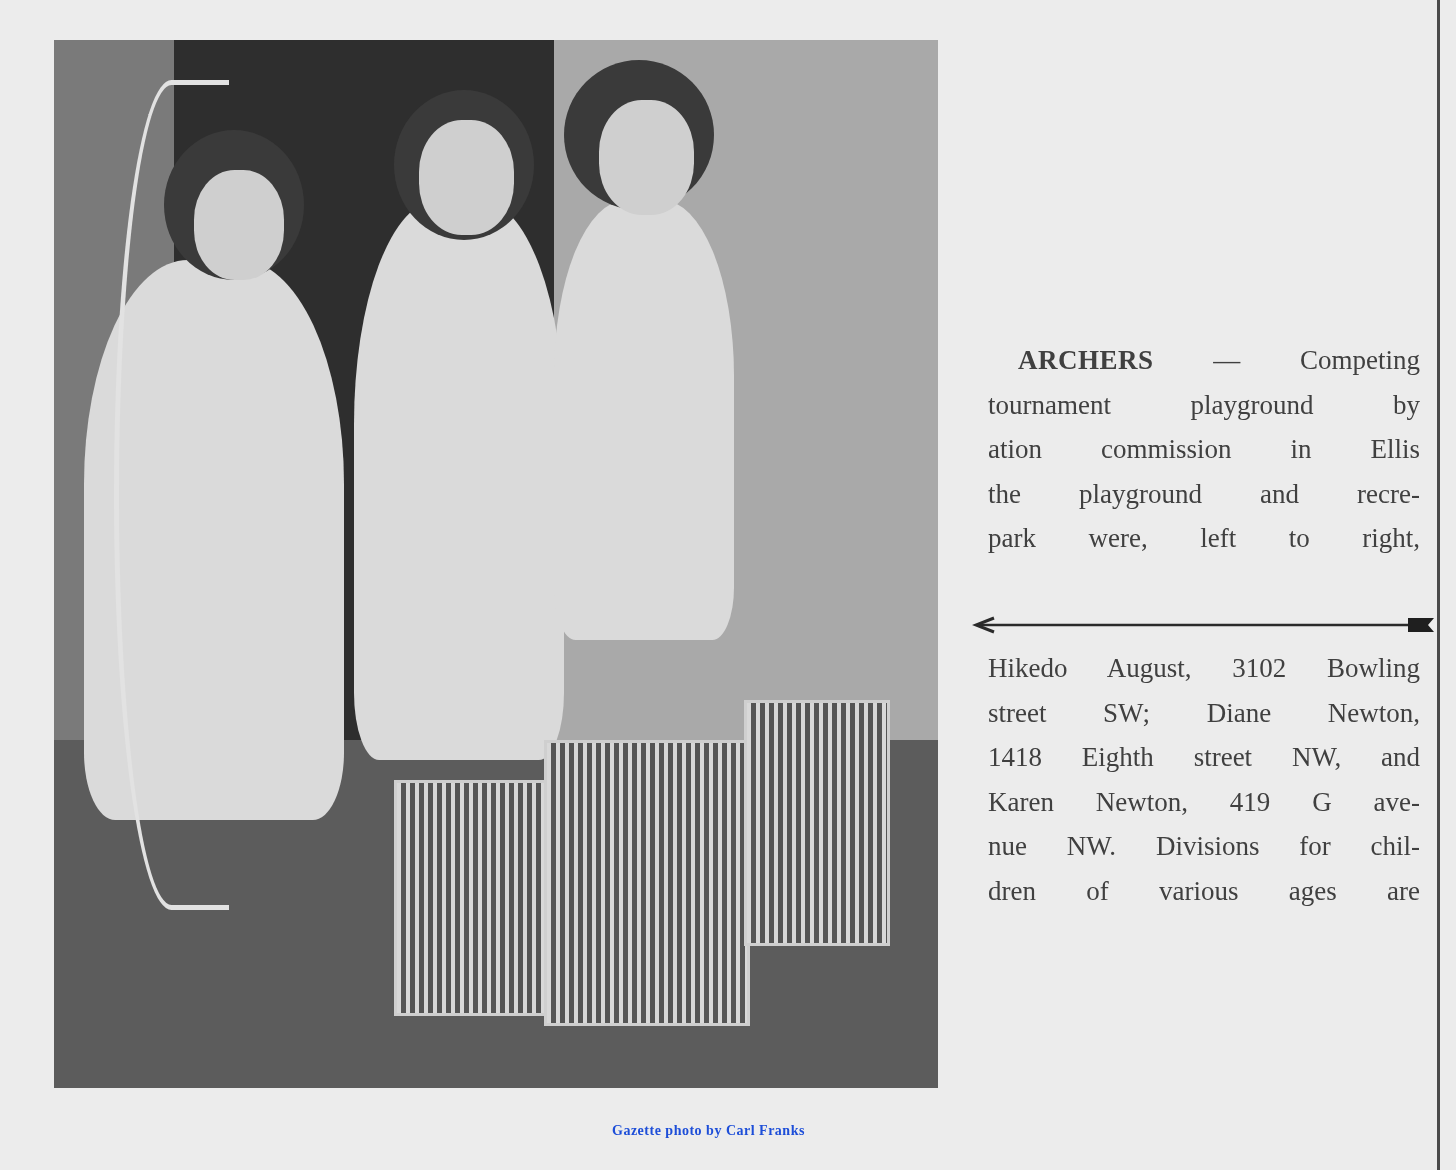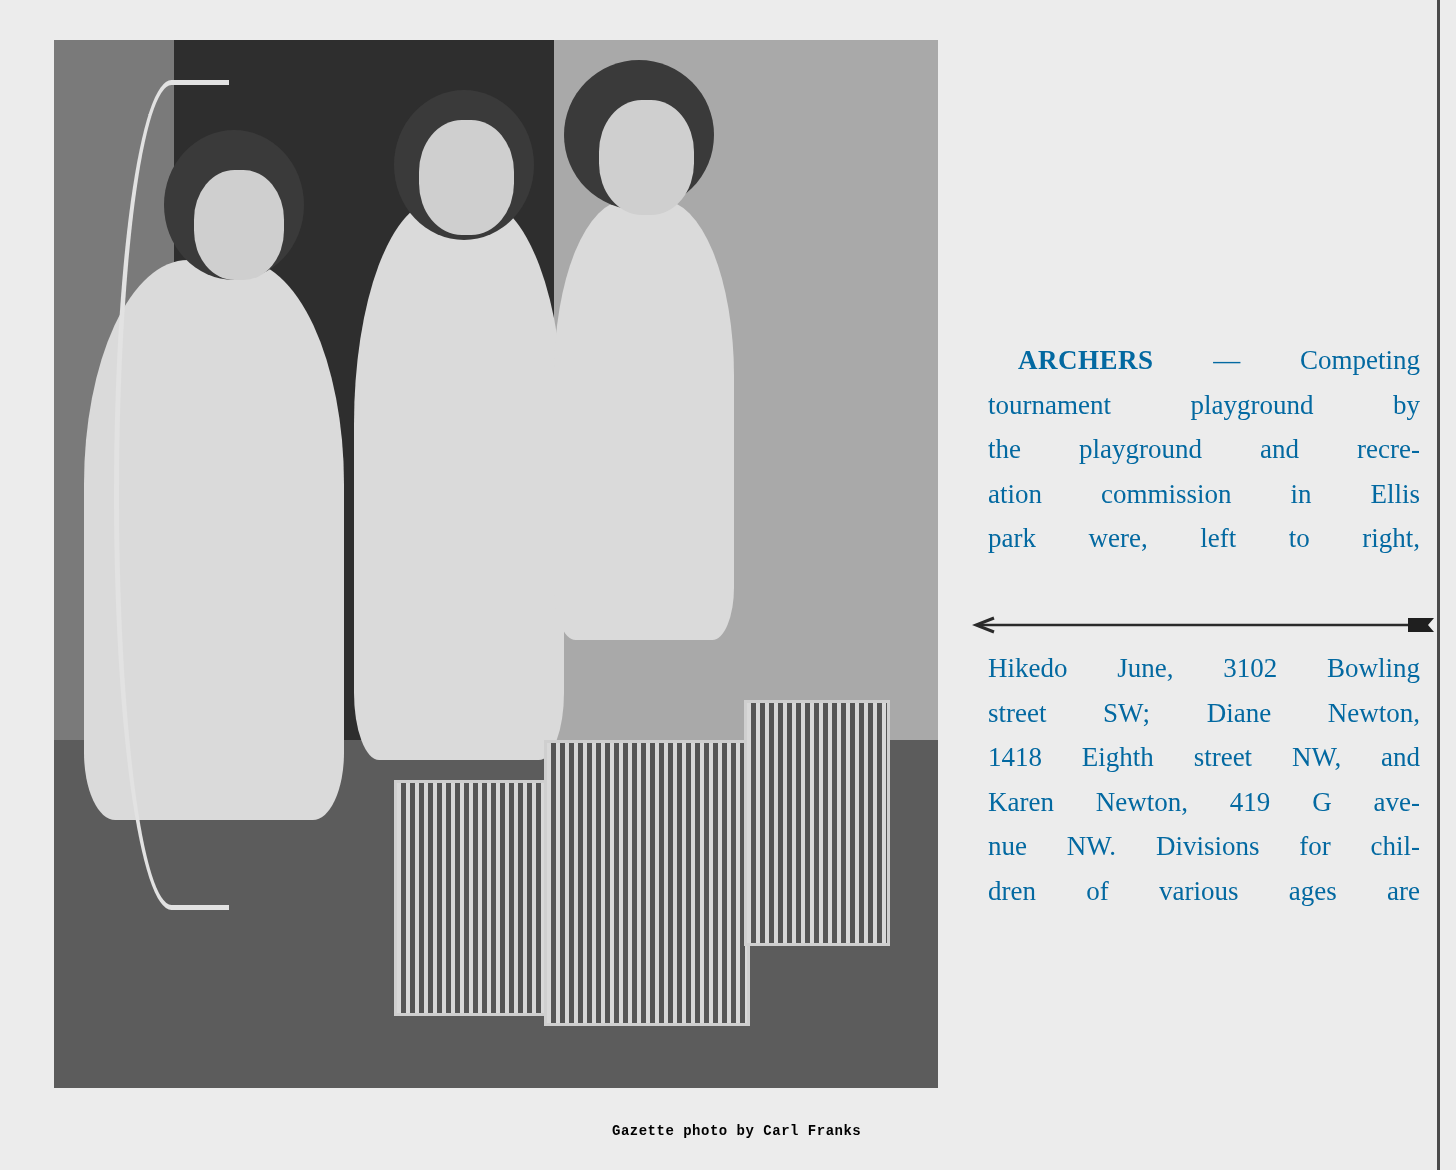--- a/index.html
+++ b/index.html
@@ -24,26 +24,26 @@
   .photo .door { position:absolute; left:120px; top:0; width:380px; height:700px; background:#2e2e2e; }
   .photo .wall-right { position:absolute; left:500px; top:0; width:384px; height:760px; background:#a9a9a9; }
   .photo .floor { position:absolute; left:0; top:700px; width:884px; height:348px; background:#5c5c5c; }
   .person { position:absolute; background:#dadada; border-radius: 40% 40% 12% 12%; }
   .head { position:absolute; background:#3a3a3a; border-radius:50%; }
   .face { position:absolute; background:#cfcfcf; border-radius:45%; }
   .rack { position:absolute; background: repeating-linear-gradient(90deg, #d8d8d8 0 4px, #555 4px 9px); border:3px solid #cfcfcf; }
   .bow { position:absolute; border:5px solid #e2e2e2; border-right:none; border-radius: 100% 0 0 100%; }
   .photo-credit {
     position: absolute; left: 612px; top: 1123px;
-    font-family: Liberation Mono, monospace;
-    font-size: 14px; font-weight: bold; letter-spacing: 0.5px; color: #000000;
+    font-family: Liberation Serif, serif;
+    font-size: 14px; font-weight: bold; letter-spacing: 0.5px; color: #1d4ed8;
   }
   .caption {
     position: absolute; left: 988px; width: 432px;
-    font-size: 27px; line-height: 44.5px; color: #0369a1;
+    font-size: 27px; line-height: 44.5px; color: #404040;
     text-align: justify; text-align-last: justify;
   }
   .caption.top { top: 338px; }
   .caption.bottom { top: 646px; }
   .caption .lead { font-weight: bold; letter-spacing: 0.5px; }
   .caption .first { text-indent: 30px; }
   .caption .last-line { text-align-last: left; }
   .arrow {
     position: absolute; left: 972px; top: 616px; width: 466px; height: 18px;
   }
@@ -75,31 +75,31 @@
   <div class="rack" style="left:340px;top:740px;width:150px;height:230px;"></div>
   <div class="rack" style="left:490px;top:700px;width:200px;height:280px;"></div>
   <div class="rack" style="left:690px;top:660px;width:140px;height:240px;"></div>
 </div>
 
 <div class="photo-credit">Gazette photo by Carl Franks</div>
 
 <div class="caption top">
   <div class="first"><span class="lead">ARCHERS</span><span> — </span><span>Competing</span></div>
   <div>tournament playground by</div>
+  <div>ation commission in Ellis</div>
   <div>the playground and recre-</div>
-  <div>ation commission in Ellis</div>
   <div>park were, left to right,</div>
 </div>
 
 <svg class="arrow" viewBox="0 0 466 18">
   <line x1="6" y1="9" x2="440" y2="9" stroke="#2a2a2a" stroke-width="2.5"></line>
   <polyline points="22,2 4,9 22,16" fill="none" stroke="#2a2a2a" stroke-width="3"></polyline>
   <path d="M436,2 L462,2 L456,9 L462,16 L436,16 Z" fill="#1f1f1f"></path>
 </svg>
 
 <div class="caption bottom">
-  <div>Hikedo June, 3102 Bowling</div>
+  <div>Hikedo August, 3102 Bowling</div>
   <div>street SW; Diane Newton,</div>
   <div>1418 Eighth street NW, and</div>
   <div>Karen Newton, 419 G ave-</div>
   <div>nue NW. Divisions for chil-</div>
   <div>dren of various ages are</div>
 </div>
 
 </body></html>

